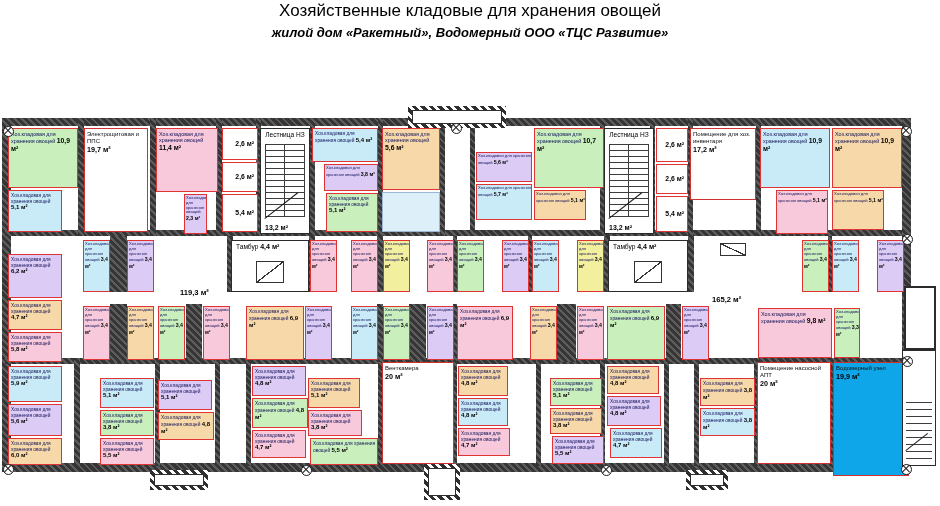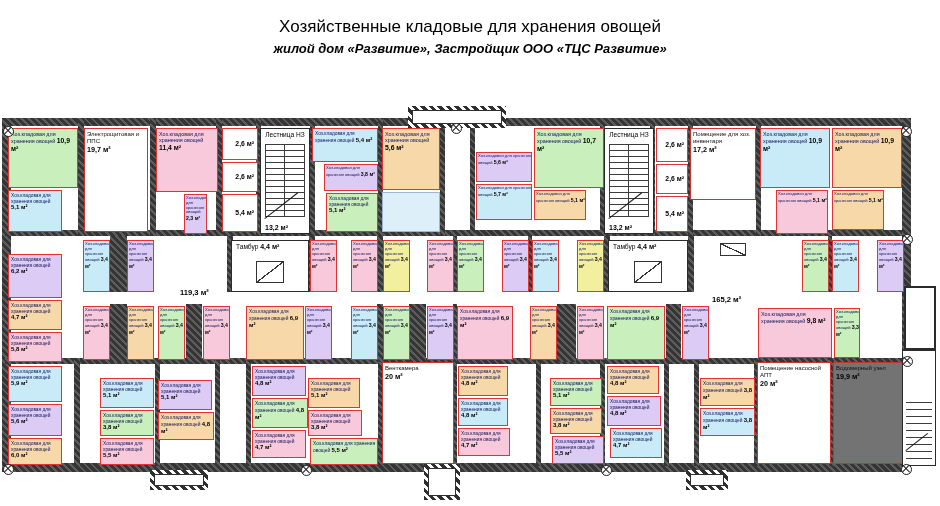--- a/index.html
+++ b/index.html
@@ -1,20 +1,20 @@
 <!DOCTYPE html>
 <html><head>
 <meta charset="utf-8">
 <style>
   html,body{margin:0;padding:0;background:#fff;}
   body{width:940px;height:506px;position:relative;overflow:hidden;
        font-family:"Liberation Sans", sans-serif;}
   .hdr{position:absolute;left:0;top:0;width:940px;text-align:center;z-index:20;}
   .t1{font-size:27px;font-weight:bold;color:#000;margin-top:2px;letter-spacing:.5px;}
-  .t2{font-size:17px;color:#000;margin-top:17px;}
+  .t2{font-size:17px;color:#000;margin-top:1px;}
   .t3{font-size:13px;font-weight:bold;font-style:italic;color:#000;margin-top:4px;}
   #plan{position:absolute;left:0;top:0;width:940px;height:506px;z-index:1;border-radius:30px;}
   .wall{position:absolute;background:repeating-linear-gradient(45deg,#353535 0 3px,#5d5d5d 3px 5px);}
   .room{position:absolute;box-sizing:border-box;border:1px solid #e03434;color:#14145a;
         font-size:5.4px;line-height:1.18;padding:2px 1px 0 2px;overflow:hidden;}
   .room b{color:#000;font-size:6.8px;}
   .sm{font-size:4.8px;}  .sm b{font-size:6px;}
   .xs{font-size:4.1px;padding:1px 0 0 1px;} .xs b{font-size:5.2px;}
   .tech{color:#111;border-color:#d03030;font-size:6px;}
   .tech b{display:block;font-size:7.2px;margin-top:1px;}
@@ -48,21 +48,21 @@
   .porch-in{position:absolute;left:4px;top:4px;right:4px;bottom:4px;background:#fff;border:1px solid #2f2f2f;}
   .bump{position:absolute;background:#fff;border:2px solid #2b2b2b;box-sizing:border-box;z-index:7;}
   .ramp{position:absolute;border:1px solid #333;background:
      linear-gradient(to top right,transparent calc(50% - .6px),#333 calc(50% - .6px) calc(50% + .6px),transparent calc(50% + .6px));z-index:11;}
 </style>
 </head>
 <body>
 
 <div class="hdr">
   <div class="t2">Хозяйственные кладовые для хранения овощей</div>
-  <div class="t3">жилой дом «Развитие», Застройщик ООО «ТЦС Развитие»</div>
+  <div class="t3">жилой дом «Ракетный», Водомерный ООО «ТЦС Развитие»</div>
 </div>
 
 <div id="plan">
     <div class="wall" style="left: 2px; top: 118px; width: 909px; height: 8px;"></div>
     <div class="wall" style="left: 2px; top: 118px; width: 9px; height: 354px;"></div>
     <div class="wall" style="left: 902px; top: 118px; width: 9px; height: 354px;"></div>
     <div class="wall" style="left: 2px; top: 463px; width: 909px; height: 9px;"></div>
     <div class="wall" style="left: 5px; top: 230px; width: 897px; height: 6px;"></div>
     <div class="wall" style="left: 5px; top: 358px; width: 897px; height: 6px;"></div>
     <div class="wall" style="left: 78px; top: 118px; width: 6px; height: 118px;"></div>
@@ -194,21 +194,21 @@
     <div class="room sm" style="left: 458px; top: 428px; width: 52px; height: 28px; background: rgb(247, 201, 218);"><span>Хоз.кладовая для хранения овощей </span><b>4,7 м²</b></div>
     <div class="room sm" style="left: 550px; top: 378px; width: 52px; height: 28px; background: rgb(200, 239, 188);"><span>Хоз.кладовая для хранения овощей </span><b>5,1 м²</b></div>
     <div class="room sm" style="left: 550px; top: 408px; width: 52px; height: 26px; background: rgb(247, 217, 169);"><span>Хоз.кладовая для хранения овощей </span><b>3,8 м²</b></div>
     <div class="room sm" style="left: 552px; top: 436px; width: 52px; height: 28px; background: rgb(219, 203, 245);"><span>Хоз.кладовая для хранения овощей </span><b>5,5 м²</b></div>
     <div class="room sm" style="left: 607px; top: 366px; width: 52px; height: 28px; background: rgb(247, 217, 169);"><span>Хоз.кладовая для хранения овощей </span><b>4,8 м²</b></div>
     <div class="room sm" style="left: 607px; top: 396px; width: 54px; height: 30px; background: rgb(219, 203, 245);"><span>Хоз.кладовая для хранения овощей </span><b>4,8 м²</b></div>
     <div class="room sm" style="left: 610px; top: 428px; width: 52px; height: 30px; background: rgb(201, 235, 248);"><span>Хоз.кладовая для хранения овощей </span><b>4,7 м²</b></div>
     <div class="room sm" style="left: 700px; top: 378px; width: 55px; height: 28px; background: rgb(247, 217, 169);"><span>Хоз.кладовая для хранения овощей </span><b>3,8 м²</b></div>
     <div class="room sm" style="left: 700px; top: 408px; width: 55px; height: 28px; background: rgb(201, 235, 248);"><span>Хоз.кладовая для хранения овощей </span><b>3,8 м²</b></div>
     <div class="room tech" style="left: 757px; top: 362px; width: 74px; height: 102px; background: rgb(255, 255, 255);"><span>Помещение насосной АПТ </span><b>20 м²</b></div>
-    <div class="room tech" style="left: 833px; top: 362px; width: 76px; height: 102px; background: #737373;"><span>Водомерный узел </span><b>19,9 м²</b></div>
+    <div class="room tech" style="left: 833px; top: 362px; width: 76px; height: 114px; background: #0ea5e9;"><span>Водомерный узел </span><b>19,9 м²</b></div>
     <div class="stair" style="left: 260px; top: 128px; width: 50px; height: 106px;">
       <div class="sl">Лестница НЗ</div>
       <div class="treads"></div>
       <div class="slash"></div>
       <b class="sa">13,2 м²</b>
     </div>
     <div class="stair" style="left: 604px; top: 128px; width: 50px; height: 106px;">
       <div class="sl">Лестница НЗ</div>
       <div class="treads"></div>
       <div class="slash"></div>

